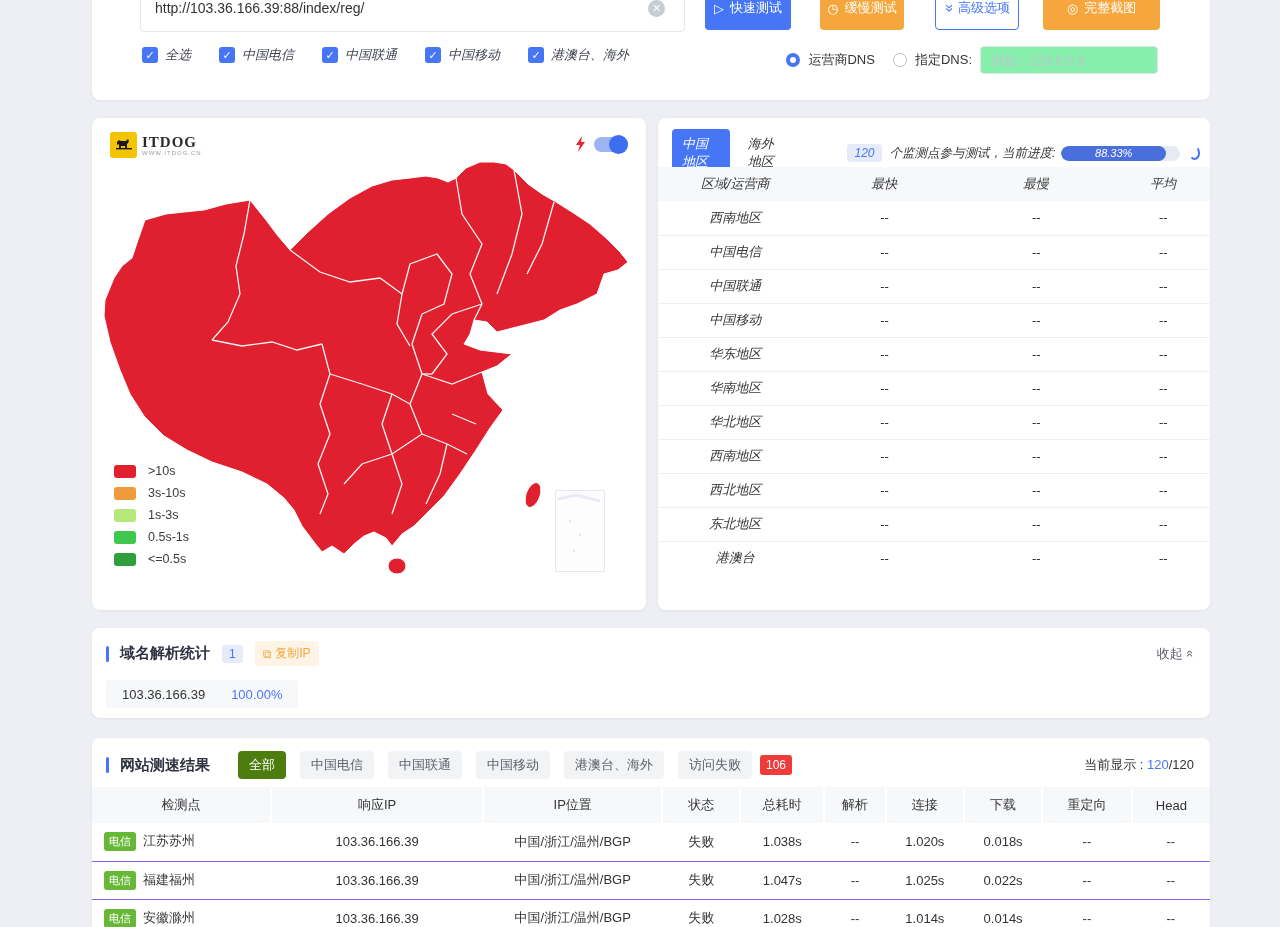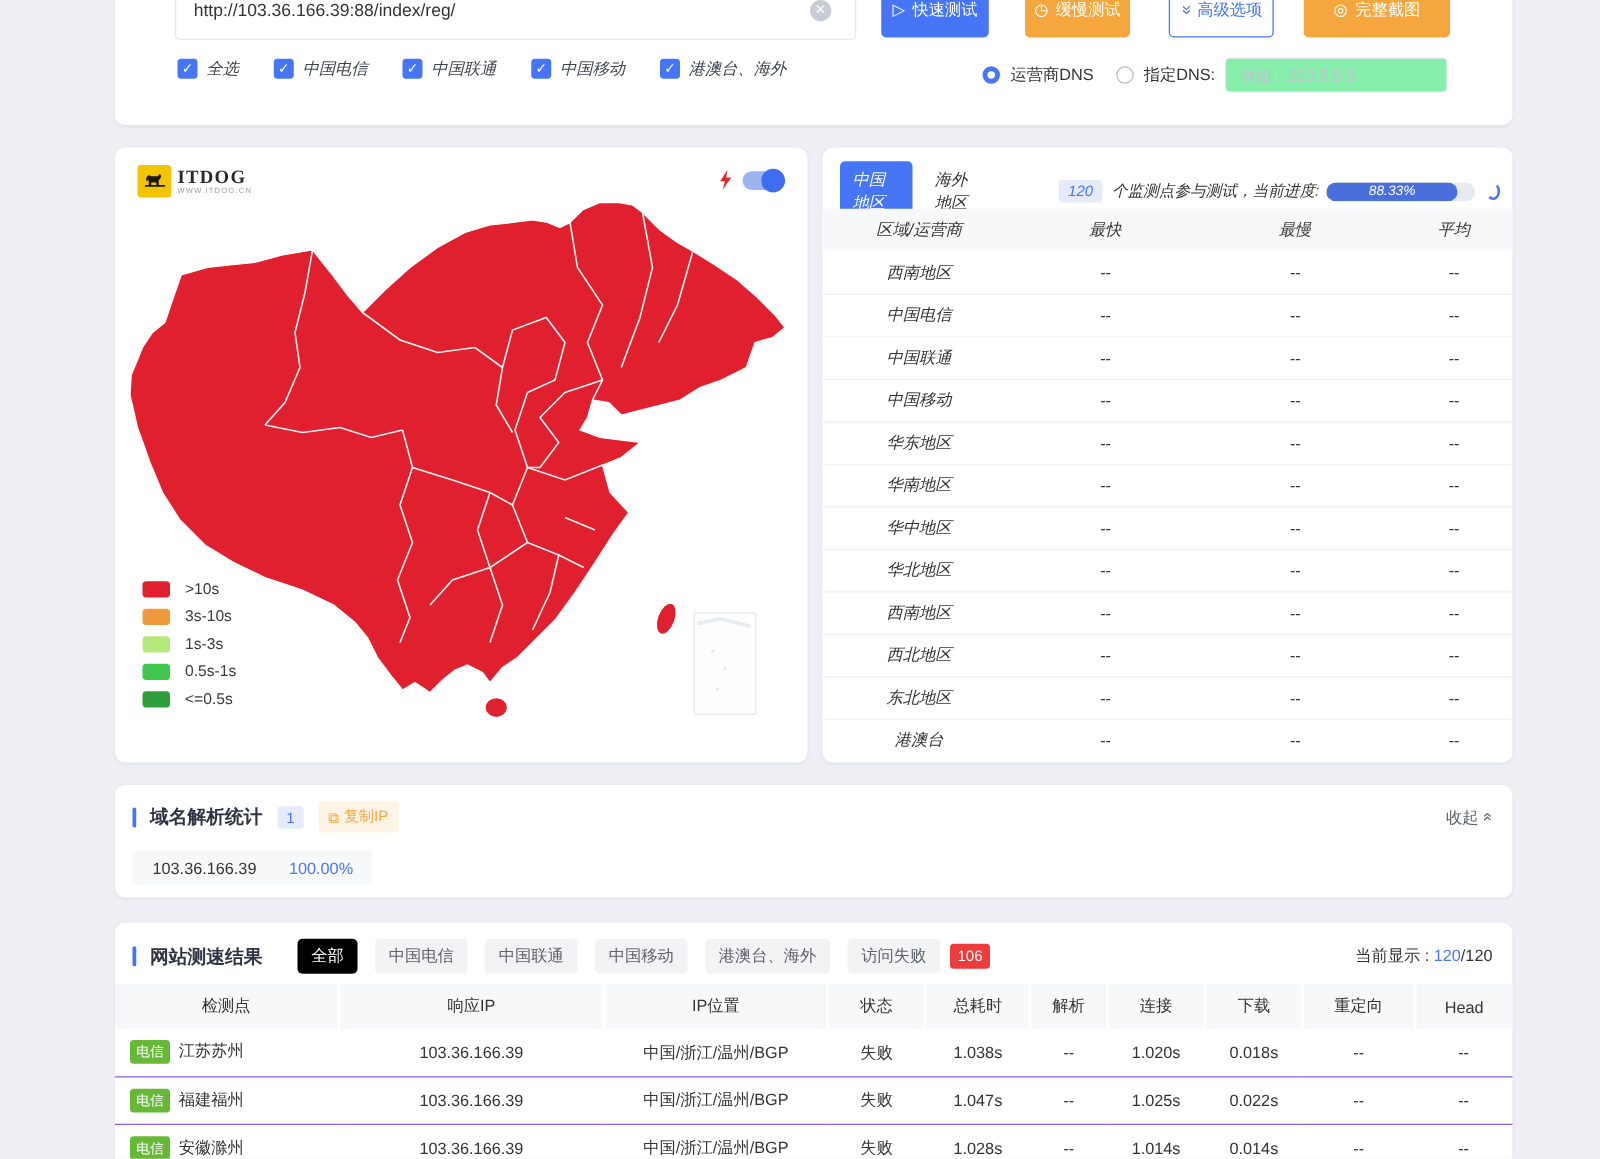--- a/index.html
+++ b/index.html
@@ -95,21 +95,21 @@
   .chev-up { display:inline-block; transform:rotate(90deg); font-size:13px; color:#5d616b; }
   .ip-chip { position:absolute; left:14px; top:52px; height:28px; background:#f7f8fa; border-radius:2px;
     display:inline-flex; align-items:center; padding:0 16px; gap:26px; }
   .ip-text { color:#333; font-size:13px; }
   .ip-pct  { color:#4a77f6; font-size:13px; }
 
   
   #card-results { left:92px; top:738px; width:1118px; height:200px; border-radius:8px 8px 0 0; }
   .filters { margin-left:28px; display:flex; align-items:center; gap:14px; }
   .filter { background:#f2f3f5; color:#5d616b; font-size:13px; padding:5px 11px; border-radius:4px; cursor:pointer; white-space:nowrap; }
-  .filter.active { background:#000000; color:#fff; }
+  .filter.active { background:#4d7c0f; color:#fff; }
   .fail-badge { background:#ee3b3b; color:#fff; font-size:12px; padding:3px 6px; border-radius:3px; margin-left:-6px; }
   .display-count { margin-left:auto; font-size:13px; color:#333; white-space:nowrap; }
   .display-count b { color:#4a77f6; font-weight:normal; }
   .res-table { position:absolute; left:0; top:49px; width:1118px; table-layout:fixed; }
   .res-table th { height:36px; background:#f7f8fa; font-weight:normal; font-size:13px; color:#333;
     border-right:2px solid #fff; }
   .res-table th:last-child { border-right:none; }
   .res-table td { height:38px; text-align:center; font-size:13px; color:#333; border-bottom:1px solid #8b5cf6; }
   .res-table td:first-child { text-align:left; padding-left:12px; }
   .carrier-badge { display:inline-block; background:#67b837; color:#fff; font-size:11px; padding:2px 5px;
@@ -315,26 +315,20 @@
           <td class="dash">--</td>
           <td class="dash">--</td>
         </tr>
         <tr>
           <td>华南地区</td>
           <td class="dash">--</td>
           <td class="dash">--</td>
           <td class="dash">--</td>
         </tr>
         <tr>
-          <td>华中地区</td>
-          <td class="dash">--</td>
-          <td class="dash">--</td>
-          <td class="dash">--</td>
-        </tr>
-        <tr>
           <td>华北地区</td>
           <td class="dash">--</td>
           <td class="dash">--</td>
           <td class="dash">--</td>
         </tr>
         <tr>
           <td>西南地区</td>
           <td class="dash">--</td>
           <td class="dash">--</td>
           <td class="dash">--</td>

